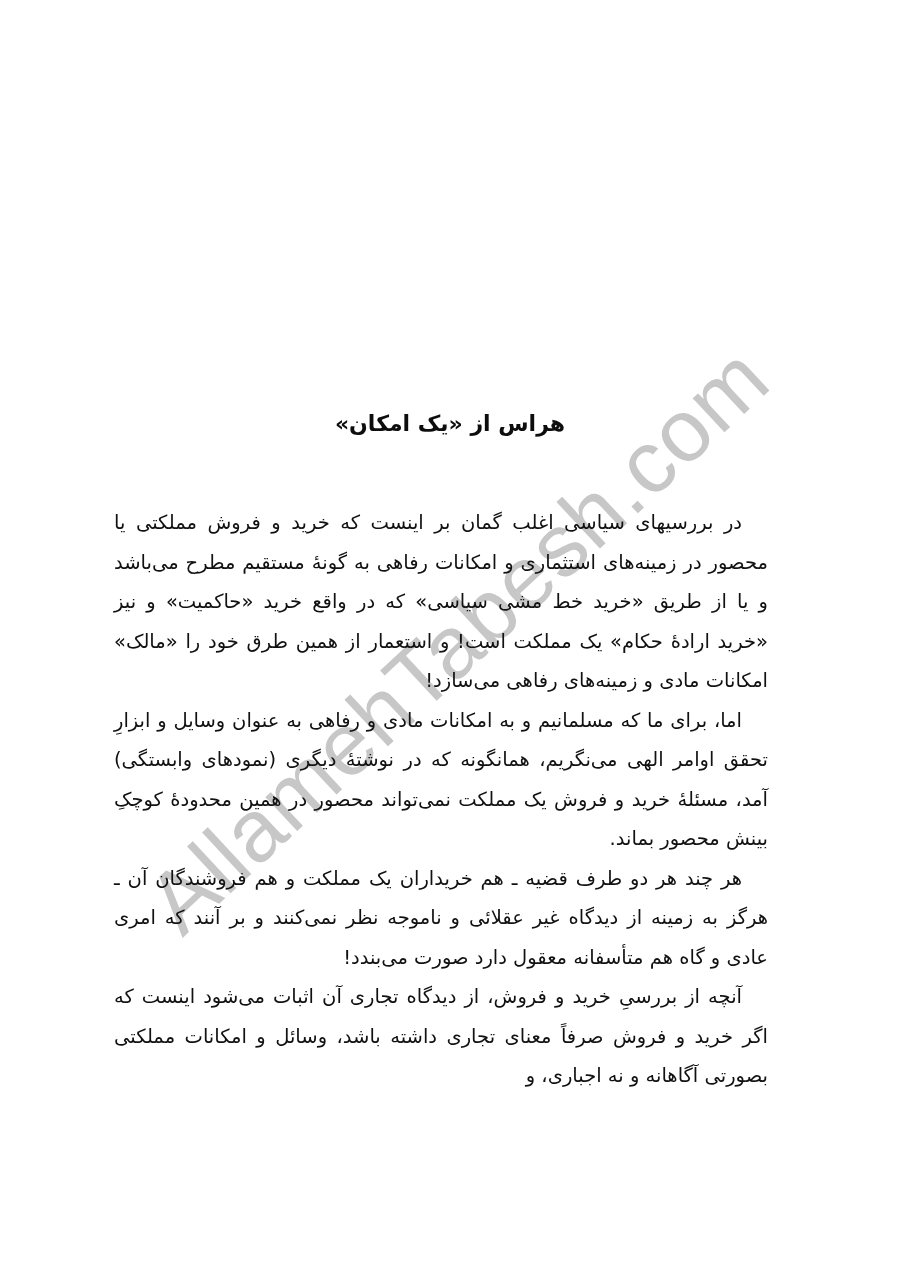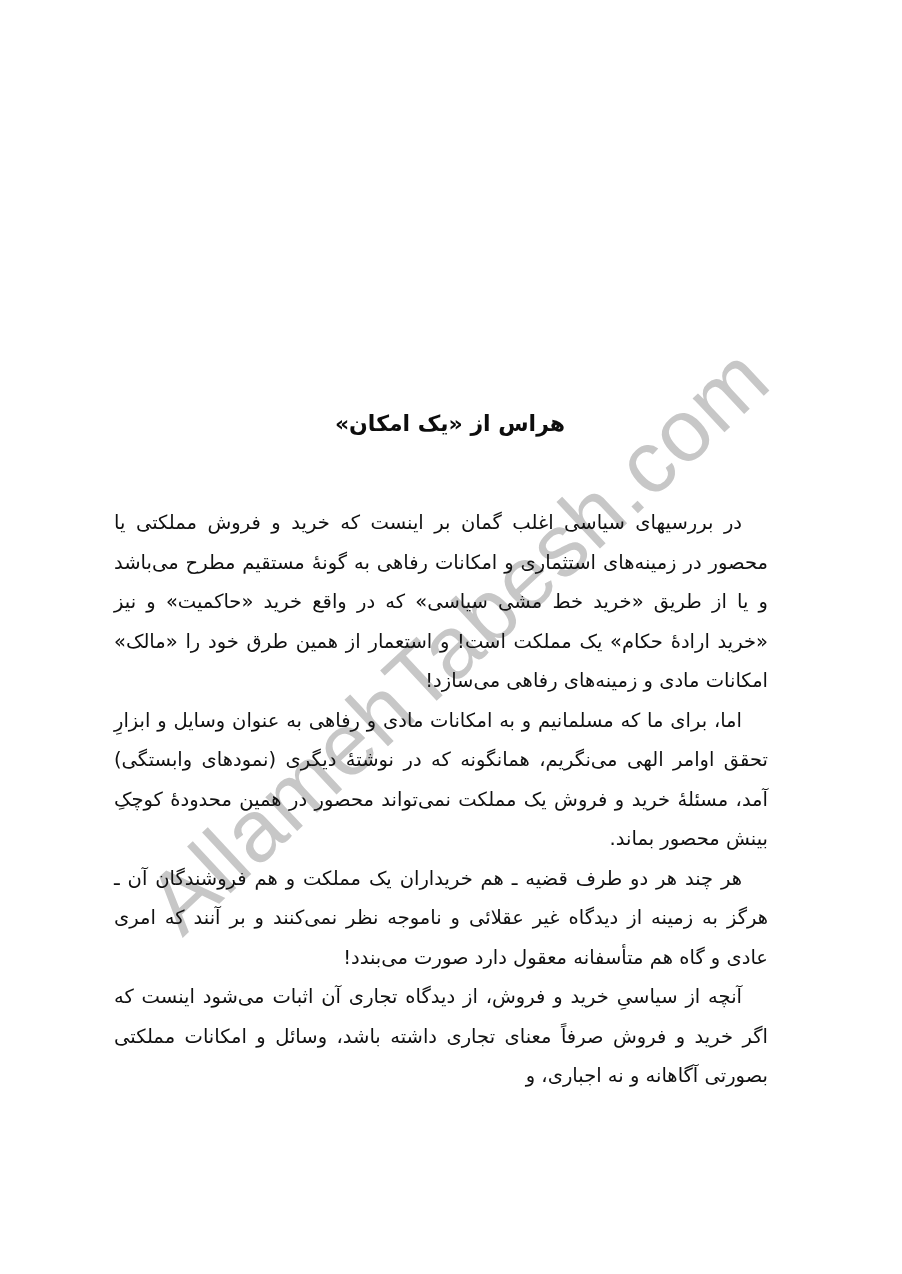--- a/index.html
+++ b/index.html
@@ -65,16 +65,16 @@
 <div class="page">
 
   <div class="watermark">AllamehTabesh.com</div>
 
   <h1 class="chapter-title">هراس از «یک امکان»</h1>
 
   <div class="document-body">
     <p>در بررسیهای سیاسی اغلب گمان بر اینست که خرید و فروش مملکتی یا محصور در زمینه‌های استثماری و امکانات رفاهی به گونهٔ مستقیم مطرح می‌باشد و یا از طریق «خرید خط مشی سیاسی» که در واقع خرید «حاکمیت» و نیز «خرید ارادهٔ حکام» یک مملکت است! و استعمار از همین طرق خود را «مالک» امکانات مادی و زمینه‌های رفاهی می‌سازد!</p>
     <p>اما، برای ما که مسلمانیم و به امکانات مادی و رفاهی به عنوان وسایل و ابزارِ تحقق اوامر الهی می‌نگریم، همانگونه که در نوشتهٔ دیگری (نمودهای وابستگی) آمد، مسئلهٔ خرید و فروش یک مملکت نمی‌تواند محصور در همین محدودهٔ کوچکِ بینش محصور بماند.</p>
     <p>هر چند هر دو طرف قضیه ـ هم خریداران یک مملکت و هم فروشندگان آن ـ هرگز به زمینه از دیدگاه غیر عقلائی و ناموجه نظر نمی‌کنند و بر آنند که امری عادی و گاه هم متأسفانه معقول دارد صورت می‌بندد!</p>
-    <p>آنچه از سیاسیِ خرید و فروش، از دیدگاه تجاری آن اثبات می‌شود اینست که اگر خرید و فروش صرفاً معنای تجاری داشته باشد، وسائل و امکانات مملکتی بصورتی آگاهانه و نه اجباری، و</p>
+    <p>آنچه از بررسیِ خرید و فروش، از دیدگاه تجاری آن اثبات می‌شود اینست که اگر خرید و فروش صرفاً معنای تجاری داشته باشد، وسائل و امکانات مملکتی بصورتی آگاهانه و نه اجباری، و</p>
   </div>
 
 </div>
 
 </body></html>

